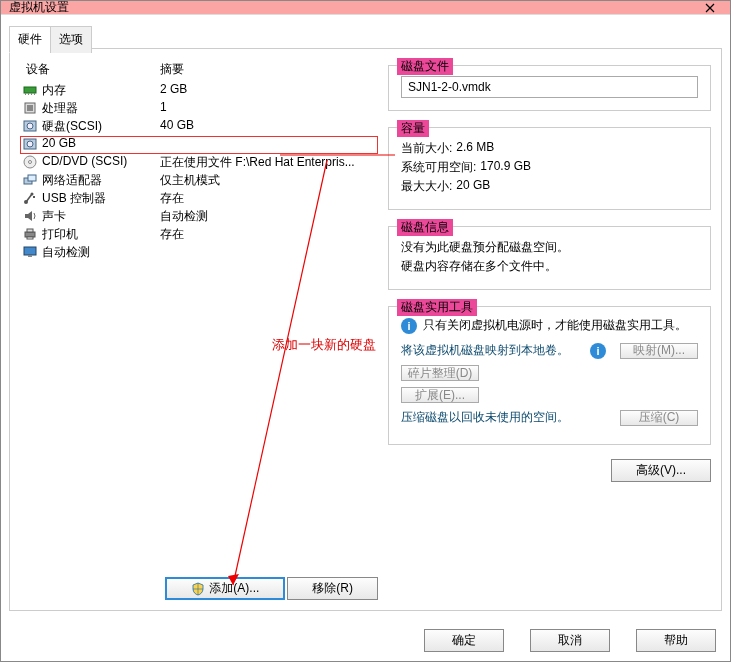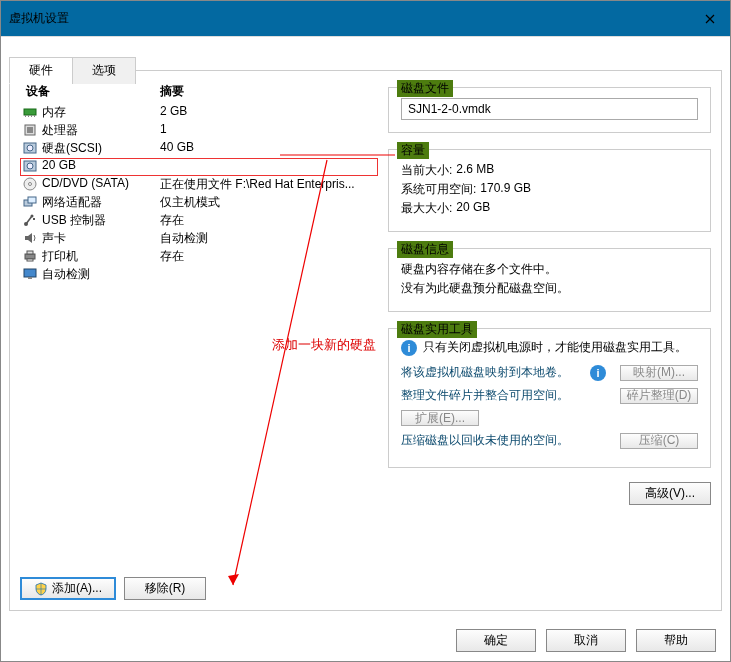--- a/index.html
+++ b/index.html
@@ -1,52 +1,52 @@
 <!DOCTYPE html>
 <html><head>
 <meta charset="utf-8">
 <style>
 *{box-sizing:border-box;margin:0;padding:0;font-family:"Microsoft YaHei","Segoe UI",Tahoma,sans-serif;font-size:12px;color:#000}
 body{background:#fff;width:731px;height:662px;position:relative;overflow:hidden}
 .window{border:1px solid #888;width:731px;height:662px;display:flex;flex-direction:column}
-.titlebar{height:36px;background:#0369a1;display:flex;align-items:center;padding:0 8px;border-bottom:1px solid #ddd}
+.titlebar{height:14px;background:#fca5a5;display:flex;align-items:center;padding:0 8px;border-bottom:1px solid #ddd}
 .titlebar .title{flex:1}
 .titlebar .close{width:40px;height:30px;display:flex;align-items:center;justify-content:center;cursor:pointer;margin:-0px -8px 0 0}
 .content{flex:1;padding:6px 8px 8px 8px;display:flex;flex-direction:column}
 .tabs{display:flex;border-bottom:1px solid #ccc;margin-bottom:0}
-.tab{padding:4px 19px;border:1px solid #ccc;border-bottom:none;background:#f0f0f0;margin-right:-1px;position:relative;top:14px;cursor:default}
+.tab{padding:4px 8px;border:1px solid #ccc;border-bottom:none;background:#f0f0f0;margin-right:-1px;position:relative;top:5px;cursor:default}
 .tab.active{background:#fff;border-bottom:1px solid #fff}
 .tab-body{flex:1;border:1px solid #ccc;border-top:none;display:flex;padding:10px;gap:10px}
 .left-col{width:358px;display:flex;flex-direction:column}
-.dev-header{display:flex;font-weight:bold;padding:2px 0 4px 0}
+.dev-header{display:flex;font-weight:normal;padding:2px 0 4px 0}
 .dev-header .h1{width:140px;padding-left:6px}
 .dev-header .h2{flex:1}
 .dev-list{flex:1;border:none;height:480px;position:relative}
 .dev-row{display:flex;align-items:flex-start;height:18px;padding:0 2px;white-space:nowrap}
 .dev-row .ico{width:16px;height:16px;margin-right:4px;display:flex;align-items:center;justify-content:center;flex:0 0 auto}
 .dev-row .name{width:118px;overflow:hidden;text-overflow:ellipsis}
 .dev-row .summary{flex:1;overflow:hidden;text-overflow:ellipsis}
 .dev-row.selected{outline:1px solid #e33;outline-offset:-1px}
-.btn-row{display:flex;justify-content:flex-start;gap:8px;margin-top:0}
-.btn{min-width:82px;height:23px;background:linear-gradient(#fdfdfd,#e8e8e8);border:1px solid #888;display:flex;align-items:center;justify-content:center;padding:0 12px;cursor:default}
+.btn-row{display:flex;justify-content:flex-end;gap:2px;margin-top:0}
+.btn{min-width:82px;height:23px;background:linear-gradient(#fdfdfd,#e8e8e8);border:1px solid #888;display:flex;align-items:center;justify-content:center;padding:0 24px;cursor:default}
 .btn.primary{border:2px solid #2e8bd8}
 .btn.disabled{color:#888}
 .right-col{flex:1;display:flex;flex-direction:column;gap:10px}
 .group{border:1px solid #ccc;padding:10px 12px 12px 12px;position:relative;margin-top:6px}
-.group .legend{position:absolute;top:-8px;left:8px;background:#4d7c0f;padding:0 4px}
+.group .legend{position:absolute;top:-8px;left:8px;background:#ec4899;padding:0 4px}
 .filebox{border:1px solid #aaa;padding:3px 6px;background:#fff;width:100%}
 .kv{display:flex;margin:2px 0}
 .kv .k{}
 .kv .v{margin-left:4px}
 .tool-row{display:flex;align-items:center;margin:6px 0;gap:8px}
 .tool-row .txt{flex:1;color:#0c4a6e}
 .tool-btn{width:78px;height:16px;background:linear-gradient(#fdfdfd,#e8e8e8);border:1px solid #aaa;display:flex;align-items:center;justify-content:center;color:#888}
 .info-ico{width:16px;height:16px;border-radius:50%;background:#2e8bd8;color:#fff;display:inline-flex;align-items:center;justify-content:center;font-weight:bold;font-size:11px;margin-right:6px;flex:0 0 auto}
 .adv-row{display:flex;justify-content:flex-end;margin-top:4px}
-.footer{height:42px;display:flex;align-items:center;justify-content:flex-end;gap:10px;padding:0 14px;border-top:none}
+.footer{height:42px;display:flex;align-items:center;justify-content:flex-end;gap:26px;padding:0 14px;border-top:none}
 .footer .btn{min-width:80px}
 .annotation{position:absolute;color:#d00;pointer-events:none;z-index:50}
 .shield{display:inline-block;width:14px;height:14px;margin-right:4px;position:relative}
 .line-red{stroke:#e00;stroke-width:1.2;fill:none}
 svg.ico-svg{width:16px;height:16px}
 </style>
 </head>
 <body>
 
 <div class="window">
@@ -115,21 +115,21 @@
               </span>
               <span class="summary">20 GB</span>
             </div>
             <div class="dev-row">
               <span class="ico">
                 <svg class="ico-svg" viewBox="0 0 16 16">
                   <circle cx="8" cy="8" r="6" fill="#eee" stroke="#888"></circle>
                   <circle cx="8" cy="8" r="1.5" fill="#fff" stroke="#888"></circle>
                 </svg>
               </span>
-              <span class="name">CD/DVD (SATA)</span>
+              <span class="name">CD/DVD (SCSI)</span>
               <span class="summary">正在使用文件 F:\Red Hat Enterpris...</span>
             </div>
             <div class="dev-row">
               <span class="ico">
                 <svg class="ico-svg" viewBox="0 0 16 16">
                   <rect x="2" y="6" width="8" height="6" fill="#bcd" stroke="#468"></rect>
                   <rect x="6" y="3" width="8" height="6" fill="#def" stroke="#468"></rect>
                 </svg>
               </span>
               <span class="name">网络适配器</span>
@@ -213,37 +213,36 @@
               <span class="v">170.9 GB</span>
             </div>
           <div class="kv">
               <span class="k">最大大小:</span>
               <span class="v">20 GB</span>
             </div>
         </div>
 
         <div class="group">
           <div class="legend">磁盘信息</div>
+          <div style="margin:2px 0">没有为此硬盘预分配磁盘空间。</div>
           <div style="margin:2px 0">硬盘内容存储在多个文件中。</div>
-          <div style="margin:2px 0">没有为此硬盘预分配磁盘空间。</div>
         </div>
 
         <div class="group" style="flex:0 0 auto">
           <div class="legend">磁盘实用工具</div>
           <div style="display:flex;align-items:center;margin-bottom:8px">
             <span class="info-ico">i</span>
             <span>只有关闭虚拟机电源时，才能使用磁盘实用工具。</span>
           </div>
           <div class="tool-row">
             <span class="txt">将该虚拟机磁盘映射到本地卷。</span>
             <span class="info-ico" style="background:#2e8bd8">i</span>
             <div class="tool-btn">映射(M)...</div>
           </div>
           <div class="tool-row">
-            <span class="txt">整理文件碎片并整合可用空间。</span>
             <div class="tool-btn">碎片整理(D)</div>
           </div>
           <div class="tool-row">
             <div class="tool-btn">扩展(E)...</div>
           </div>
           <div class="tool-row">
             <span class="txt">压缩磁盘以回收未使用的空间。</span>
             <div class="tool-btn">压缩(C)</div>
           </div>
         </div>

